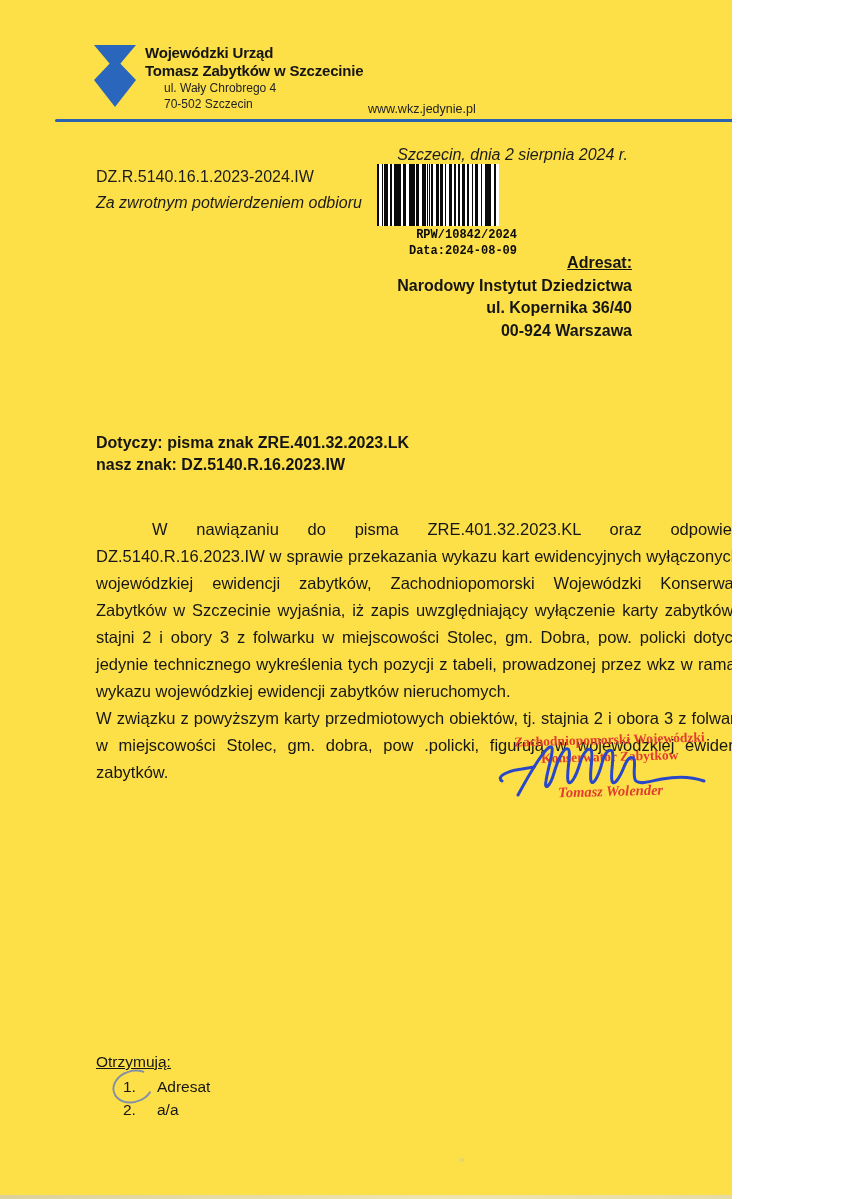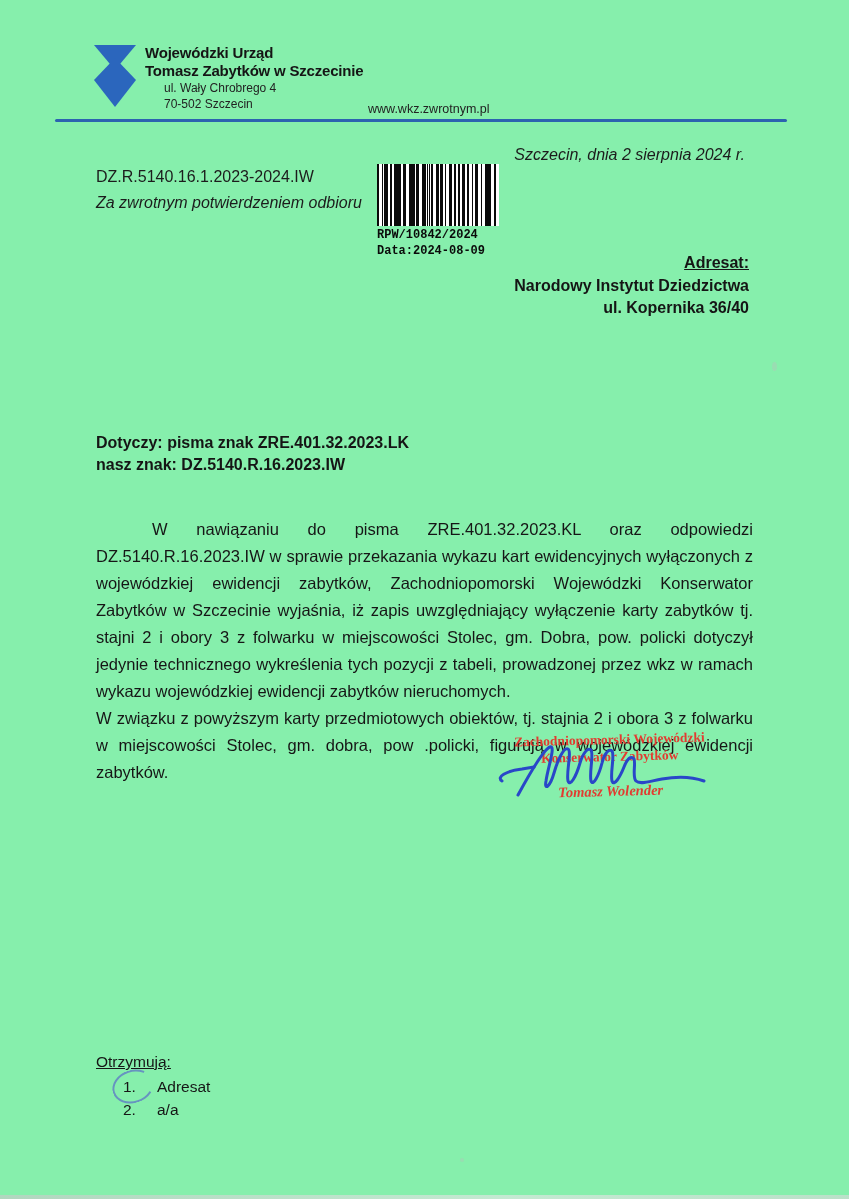--- a/index.html
+++ b/index.html
@@ -1,19 +1,19 @@
 <!DOCTYPE html>
 <html><head>
 <meta charset="utf-8">
 <style>
   html, body { margin:0; padding:0; }
   body { background:#ffffff; }
   .page {
-    position:relative; width:849px; height:1199px;
-    background:#86efac; overflow:hidden;
+    position:relative; width:732px; height:1199px;
+    background:#fde047; overflow:hidden;
     font-family:"Liberation Sans", sans-serif; color:#1c1c1c;
   }
 
   
   .logo { position:absolute; left:93px; top:44px; width:44px; height:64px; }
   .org-name { position:absolute; left:145px; top:44px; font-weight:bold; font-size:15px; line-height:18px; color:#151515; letter-spacing:-0.2px; }
   .addr-left { position:absolute; left:120px; top:80px; font-size:12px; line-height:16px; color:#222;margin-left:44px; }
   .website { position:absolute; left:368px; top:102px; font-size:12.5px; color:#222; }
   .contact-right { position:absolute; right:104px; top:86px; text-align:right; font-size:12.5px; line-height:16px; color:#222; }
   .rule { position:absolute; left:55px; top:119px; width:732px; height:3px; background:#2c63b0; border-radius:2px; }
@@ -24,21 +24,21 @@
   .delivery-note { position:absolute; left:96px; top:194px; font-size:16px; font-style:italic; }
 
   .barcode-block { position:absolute; left:377px; top:164px; width:140px; }
   .barcode-bars {
     width:122px; height:62px; background-color:#fff;
     background-image:
       repeating-linear-gradient(90deg, #0a0a0a 0 2px, transparent 2px 5px, #0a0a0a 5px 6px, transparent 6px 9px),
       repeating-linear-gradient(90deg, #0a0a0a 0 1px, transparent 1px 7px, #0a0a0a 7px 10px, transparent 10px 13px),
       repeating-linear-gradient(90deg, transparent 0 17px, #0a0a0a 17px 19px, transparent 19px 23px);
   }
-  .barcode-text { font-family:"Liberation Mono","DejaVu Sans Mono",monospace; font-weight:bold; font-size:12px; line-height:14px; color:#0a0a0a; margin-top:2px; white-space:nowrap; }
+  .barcode-text { font-family:"Liberation Mono","DejaVu Sans Mono",monospace; font-weight:bold; font-size:12px; line-height:14px; color:#0a0a0a; margin-top:2px; white-space:nowrap;text-align:right; }
 
   
   .addressee { position:absolute; right:100px; top:252px; text-align:right; font-size:16px; line-height:22.5px; font-weight:bold; color:#151515; }
   .addressee .label { text-decoration:underline; }
 
   
   .subject { position:absolute; left:96px; top:432px; font-weight:bold; font-size:16px; line-height:22px; color:#151515; }
 
   
   .body-text { position:absolute; left:96px; top:516px; width:657px; font-size:16.5px; line-height:27px; text-align:justify; color:#161616; }
@@ -79,37 +79,38 @@
     </svg>
   </div>
   <div class="org-name">
     <div>Wojewódzki Urząd</div>
     <div>Tomasz Zabytków w Szczecinie</div>
   </div>
   <div class="addr-left">
     <div>ul. Wały Chrobrego 4</div>
     <div>70-502 Szczecin</div>
   </div>
-  <div class="website">www.wkz.zwrotnym.pl</div>
+  <div class="website">www.wkz.jedynie.pl</div>
   <div class="rule"></div>
 
   <div class="place-date">Szczecin, dnia 2 sierpnia 2024 r.</div>
   <div class="case-number">DZ.R.5140.16.1.2023-2024.IW</div>
   <div class="delivery-note">Za zwrotnym potwierdzeniem odbioru</div>
 
   <div class="barcode-block">
     <div class="barcode-bars"></div>
     <div class="barcode-text">RPW/10842/2024</div>
     <div class="barcode-text">Data:2024-08-09</div>
   </div>
 
   <div class="addressee">
     <div class="label">Adresat:</div>
     <div>Narodowy Instytut Dziedzictwa</div>
     <div>ul. Kopernika 36/40</div>
+    <div>00-924 Warszawa</div>
   </div>
 
   <div class="subject">
     <div>Dotyczy: pisma znak ZRE.401.32.2023.LK</div>
     <div>nasz znak: DZ.5140.R.16.2023.IW</div>
   </div>
 
   <div class="body-text">
     <p class="indent">W nawiązaniu do pisma ZRE.401.32.2023.KL oraz odpowiedzi DZ.5140.R.16.2023.IW w sprawie przekazania wykazu kart ewidencyjnych wyłączonych z wojewódzkiej ewidencji zabytków, Zachodniopomorski Wojewódzki Konserwator Zabytków w Szczecinie wyjaśnia, iż zapis uwzględniający wyłączenie karty zabytków tj. stajni 2 i obory 3 z folwarku w miejscowości Stolec, gm. Dobra, pow. policki dotyczył jedynie technicznego wykreślenia tych pozycji z tabeli, prowadzonej przez wkz w ramach wykazu wojewódzkiej ewidencji zabytków nieruchomych.</p>
     <p>W związku z powyższym karty przedmiotowych obiektów, tj. stajnia 2 i obora 3 z folwarku w miejscowości Stolec, gm. dobra, pow .policki, figurują w wojewódzkiej ewidencji zabytków.</p>

